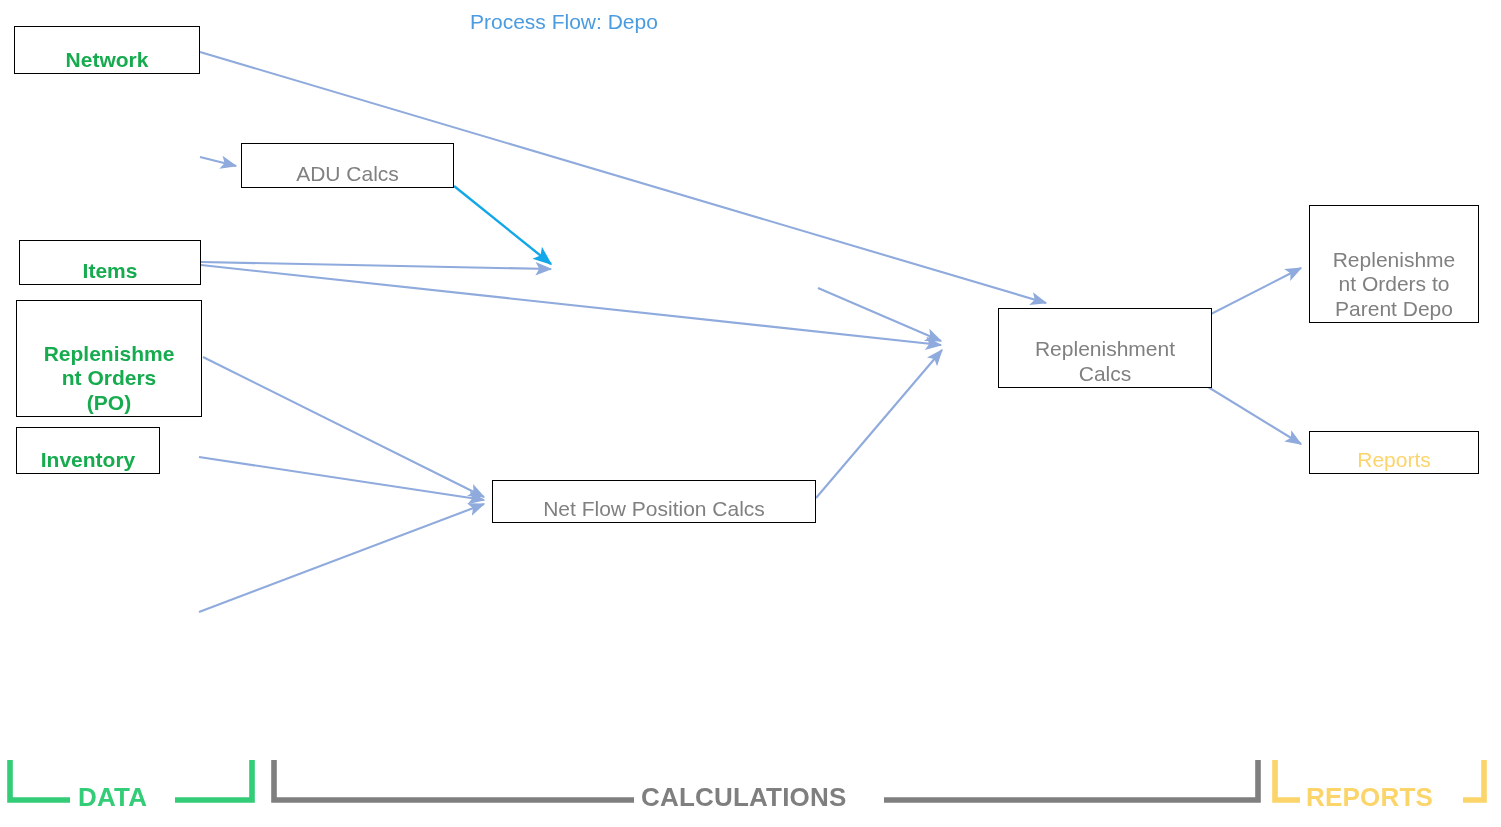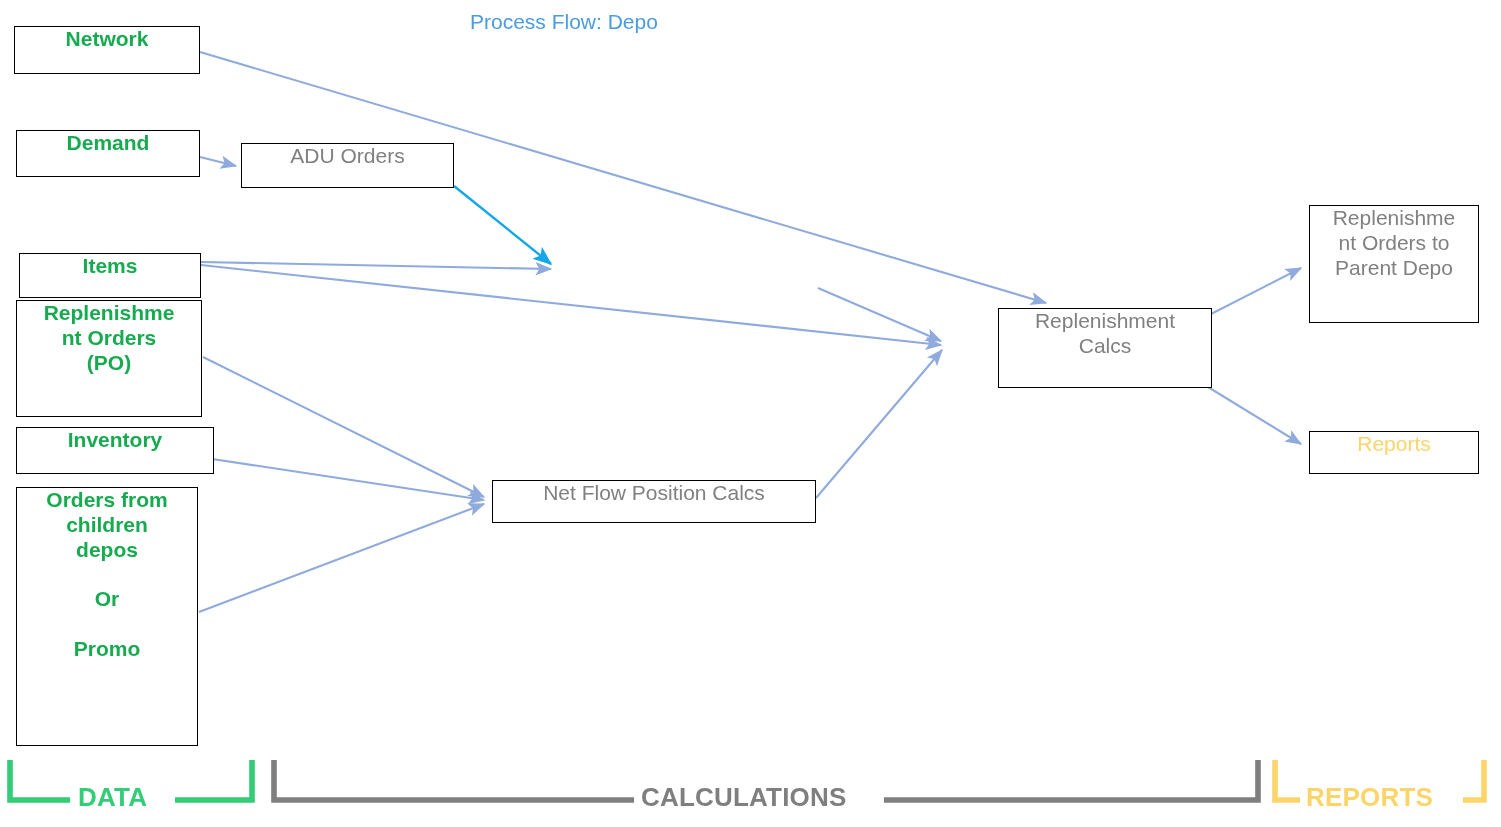--- a/index.html
+++ b/index.html
@@ -24,21 +24,21 @@
     width: 1501px;
     height: 827px;
     pointer-events: none;
   }
   .node {
     position: absolute;
     box-sizing: border-box;
     border: 1.4px solid #000000;
     background: #ffffff;
     display: flex;
-    align-items: flex-start;
+    align-items: flex-end;
     justify-content: center;
     text-align: center;
     line-height: 1.18;
   }
   .node span {
     display: block;
     white-space: pre-line;
     padding: 0 4px;
   }
   .node-data {
@@ -141,50 +141,38 @@
     <g stroke="#FBD46A" stroke-width="5.6" fill="none" stroke-linecap="butt">
       <path d="M1275,760 L1275,800 L1300,800"></path>
       <path d="M1463,800 L1484,800 L1484,760"></path>
     </g>
   </svg>
 
   <div class="node node-data" style="left:14px; top:26px; width:186px; height:48px;">
     <span>Network</span>
   </div>
 
-  <div class="node node-data" style="left:16px; top:130px; width:184px; height:47px;">
-    <span>Demand</span>
-  </div>
 
-  <div class="node node-data" style="left:19px; top:240px; width:182px; height:45px;margin-top:13px;">
+  <div class="node node-data" style="left:19px; top:240px; width:182px; height:45px;">
     <span>Items</span>
   </div>
 
   <div class="node node-data" style="left:16px; top:300px; width:186px; height:117px;">
     <span>Replenishme
 nt Orders
 (PO)</span>
   </div>
 
-  <div class="node node-data" style="left:16px; top:427px; width:198px; height:47px;">
+  <div class="node node-data" style="left:16px; top:427px; width:144px; height:47px;">
     <span>Inventory</span>
   </div>
 
-  <div class="node node-data" style="left:16px; top:487px; width:182px; height:259px;">
-    <span>Orders from
-children
-depos
-
-Or
-
-Promo</span>
-  </div>
 
   <div class="node node-calc" style="left:241px; top:143px; width:213px; height:45px;">
-    <span>ADU Orders</span>
+    <span>ADU Calcs</span>
   </div>
 
 
   <div class="node node-calc" style="left:492px; top:480px; width:324px; height:43px;">
     <span>Net Flow Position  Calcs</span>
   </div>
 
   <div class="node node-calc" style="left:950px; top:308px; width:214px; height:80px;margin-left:48px;">
     <span>Replenishment
 Calcs</span>

